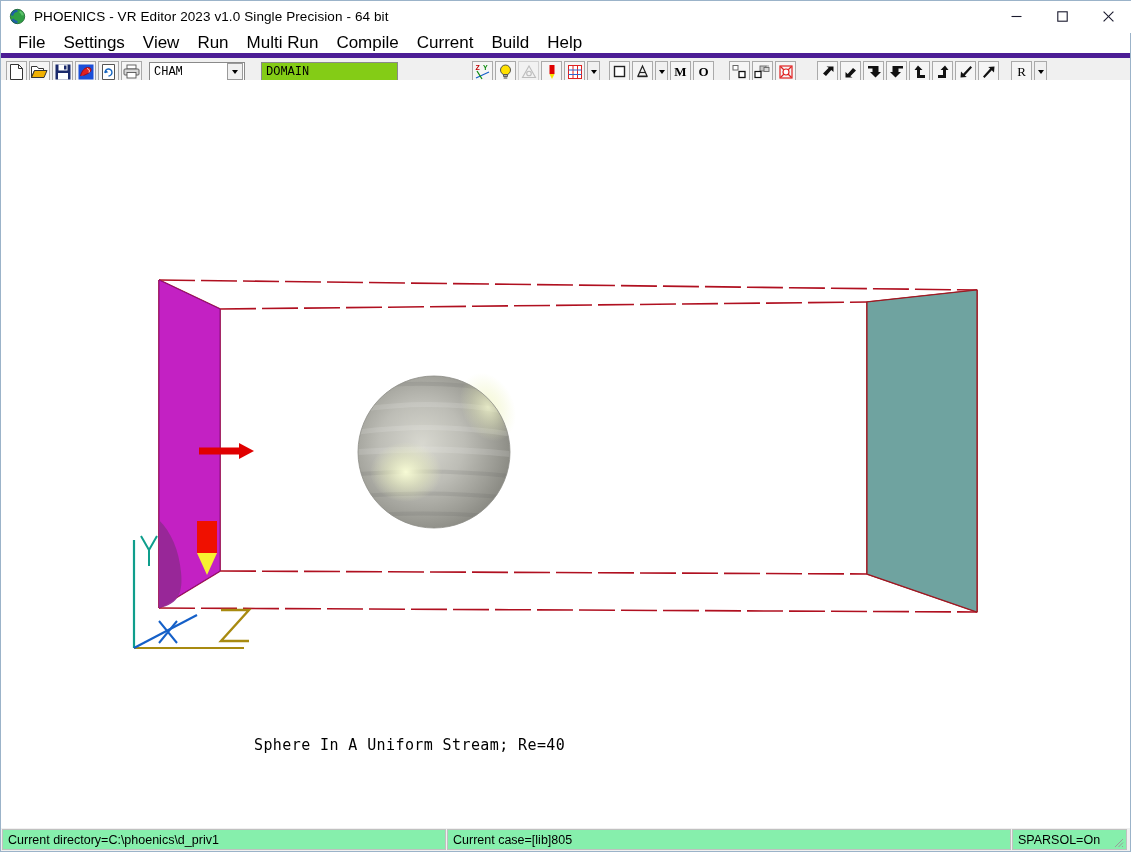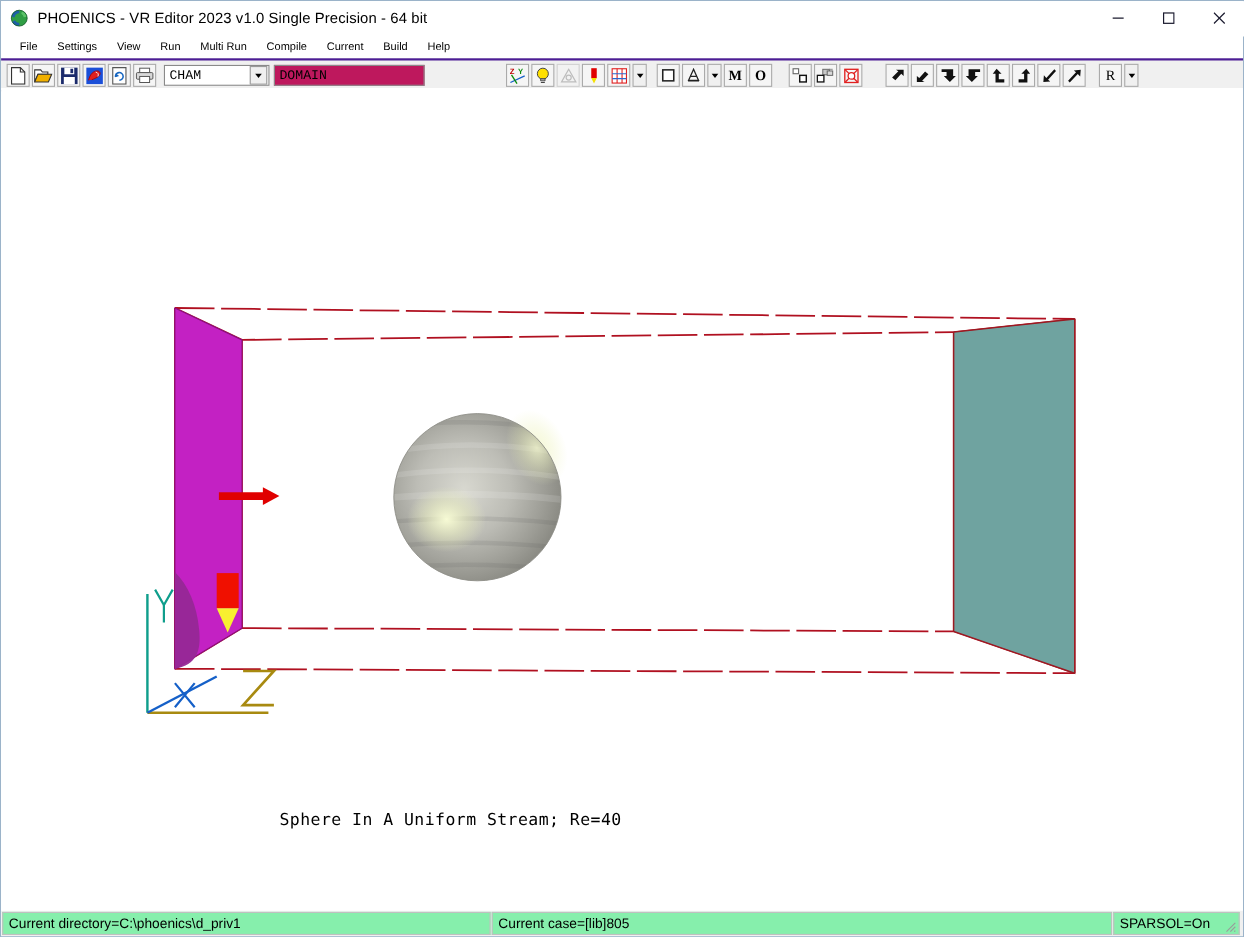--- a/index.html
+++ b/index.html
@@ -27,28 +27,28 @@
   .winbtn{width:46px;height:31px;display:flex;align-items:center;justify-content:center;cursor:default;}
   .winbtn svg{display:block;}
 
   
   .menubar{
     position:absolute;left:0;top:31px;width:1129px;height:21px;
     background:#ffffff;display:flex;align-items:center;
     padding-left:8px;box-sizing:border-box;
   }
   .menuitem{
-    font-size:10px;color:#000;padding:1px 9px;white-space:nowrap;cursor:default;
+    font-size:17px;color:#000;padding:1px 9px;white-space:nowrap;cursor:default;
   }
 
   
   .toolbar{
     position:absolute;left:0;top:52px;width:1129px;height:27px;
     background:#f0f0f0;
-    border-top:2px solid #4c1d95;
+    border-top:5px solid #4c1d95;
     border-bottom:1px solid #a0a0a0;
     display:flex;align-items:center;
   }
   .tb-btn{
     width:21px;height:21px;margin:0 1px;
     background:#f0f0f0;
     border:1px solid #f0f0f0;
     display:flex;align-items:center;justify-content:center;
     position:relative;cursor:default;box-sizing:border-box;
   }
@@ -66,22 +66,22 @@
     background:#ffffff;border:1px solid #8a8a8a;
     display:flex;align-items:center;box-sizing:border-box;
     font-family:"Liberation Mono", monospace;font-size:12px;
   }
   .tb-combo .val{padding-left:4px;flex:1;white-space:nowrap;overflow:hidden;}
   .tb-combo .arrowbox{
     width:16px;height:17px;background:#f0f0f0;border:1px solid #9a9a9a;
     display:flex;align-items:center;justify-content:center;margin-right:1px;box-sizing:border-box;
   }
   .tb-field{
-    height:19px;width:137px;margin-left:0;
-    background:#be185d;border:1px solid #8a8a8a;
+    height:19px;width:137px;margin-left:12px;
+    background:#84cc16;border:1px solid #8a8a8a;
     display:flex;align-items:center;box-sizing:border-box;
     font-family:"Liberation Mono", monospace;font-size:12px;
   }
   .tb-field .val{padding-left:4px;}
 
   
   .viewport{
     position:absolute;left:0;top:79px;width:1129px;height:748px;
     background:#ffffff;overflow:hidden;
   }

